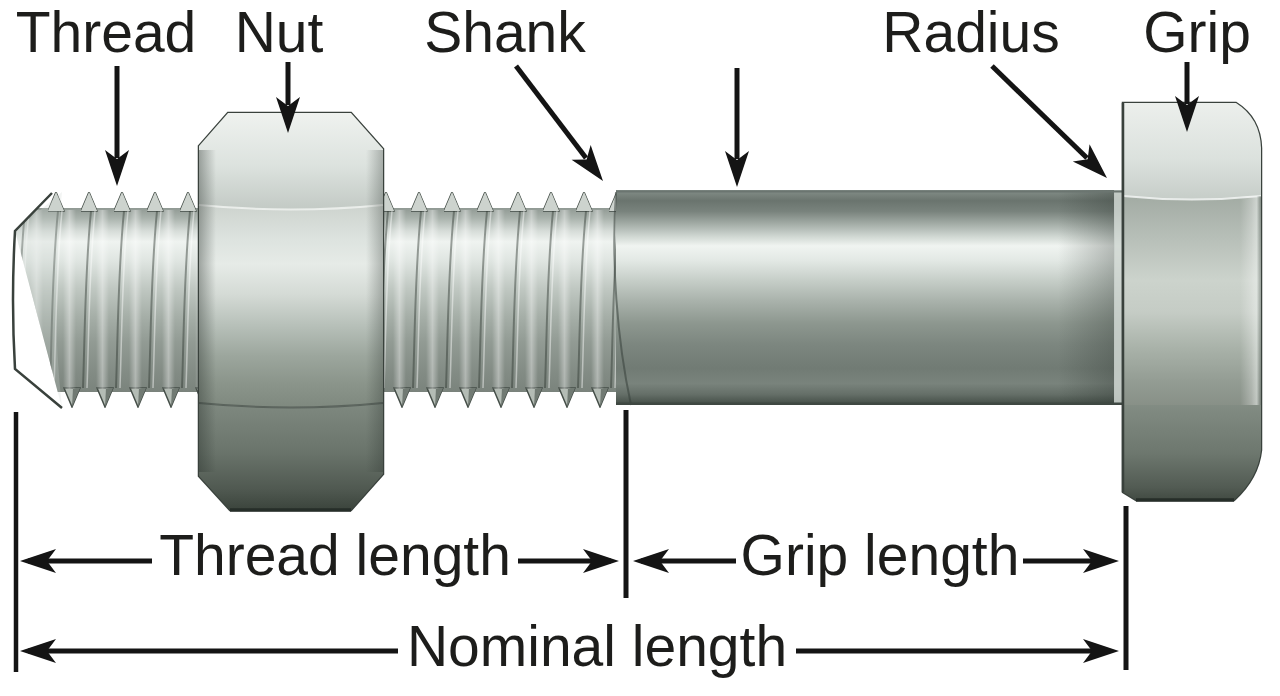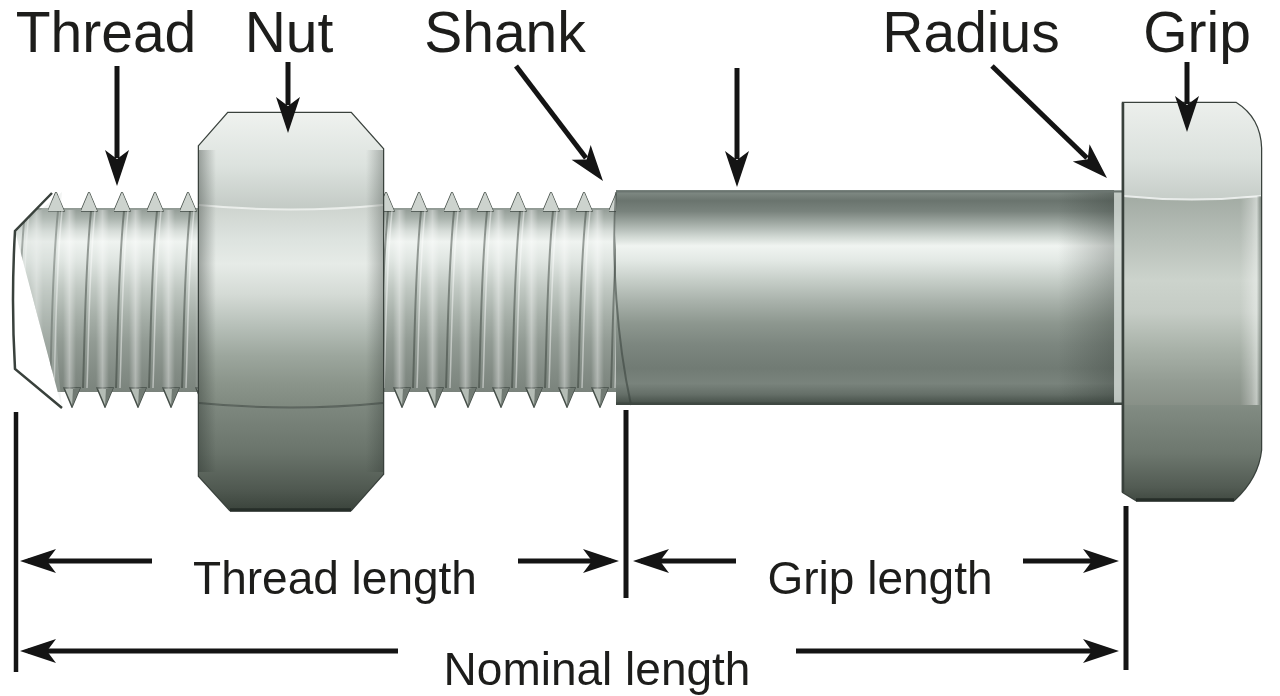--- a/index.html
+++ b/index.html
@@ -7,21 +7,21 @@
     position:relative;width:1280px;height:696px;background:#ffffff;
     overflow:hidden;font-family:"Liberation Sans", sans-serif;
   }
   #bolt-svg{position:absolute;left:0;top:0;}
   .lbl{
     position:absolute;top:4px;transform:translateX(-50%);
     font-size:57px;line-height:1;color:#1d1d1b;white-space:nowrap;
   }
   .dim-lbl{
     position:absolute;transform:translateX(-50%);
-    font-size:46px;line-height:1;color:#1d1d1b;white-space:nowrap;margin-top:28px;
+    font-size:57px;line-height:1;color:#1d1d1b;white-space:nowrap;
   }
   .dim-upper{top:527px;}
   .dim-lower{top:618px;}
 </style>
 </head>
 <body>
 
 <div id="stage">
 
   <svg id="bolt-svg" width="1280" height="696" viewBox="0 0 1280 696">
@@ -221,21 +221,21 @@
       <g>
         <line x1="28" y1="651" x2="398" y2="651"></line>
         <polygon points="0,0 36,-12 27,0 36,12" transform="translate(20,651)" stroke="none"></polygon>
         <line x1="796" y1="651" x2="1092" y2="651"></line>
         <polygon points="0,0 -36,-12 -27,0 -36,12" transform="translate(1119,651)" stroke="none"></polygon>
       </g>
     </g>
   </svg>
 
   <div class="lbl" style="left:106px">Thread</div>
-  <div class="lbl" style="left:289px">Nut</div>
+  <div class="lbl" style="left:279px">Nut</div>
   <div class="lbl" style="left:505px">Shank</div>
   <div class="lbl" style="left:971px">Radius</div>
   <div class="lbl" style="left:1197px">Grip</div>
 
   <div class="dim-lbl dim-upper" style="left:335px">Thread length</div>
   <div class="dim-lbl dim-upper" style="left:880px">Grip length</div>
   <div class="dim-lbl dim-lower" style="left:597px">Nominal length</div>
 
 </div>
 

